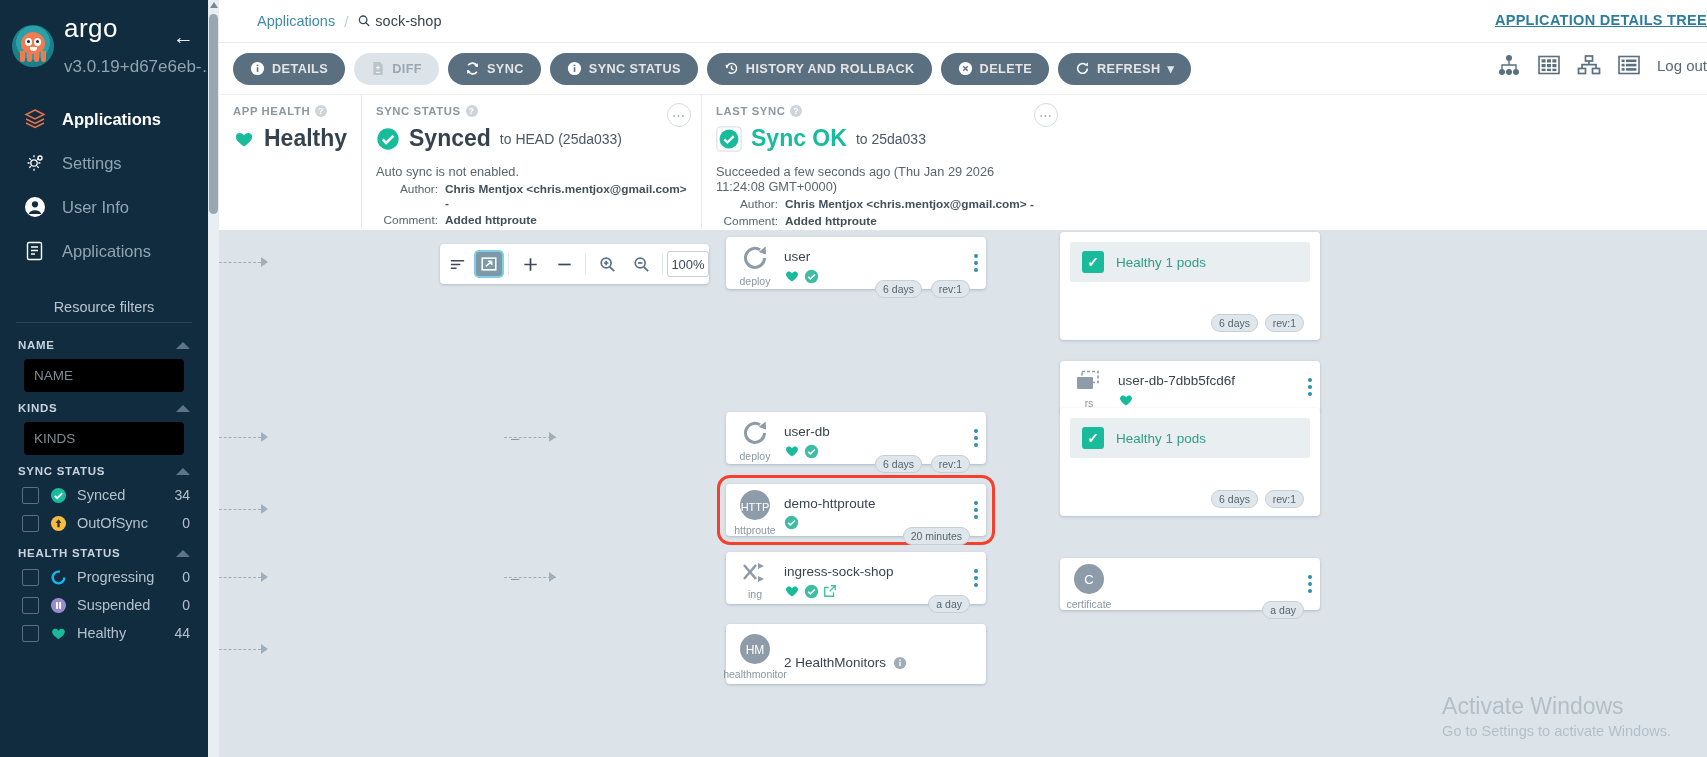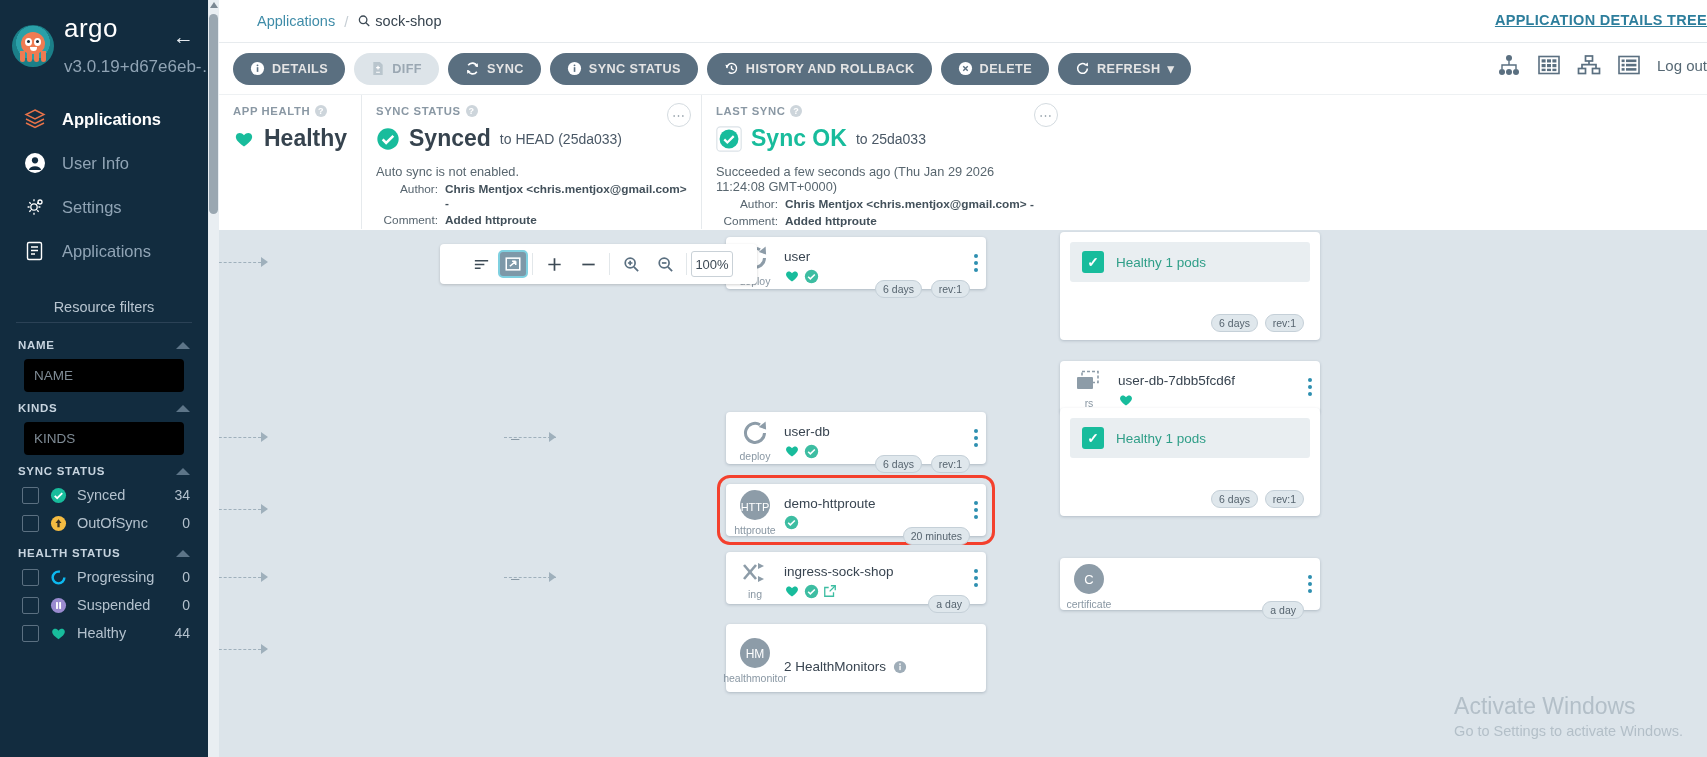--- a/index.html
+++ b/index.html
@@ -136,21 +136,21 @@
     font-size: 13px; cursor: pointer; letter-spacing: 1px; background: #fff;
   }
 
   
   .graph {
     position: absolute; left: 11px; top: 230px; right: 0; bottom: 0;
     background: #dce4ea; overflow: hidden;
   }
   .gtoolbar {
     position: absolute; left: 221px; top: 14px; height: 40px; background: #fff;
-    border-radius: 4px; display: flex; align-items: center; padding: 0 24px;
+    border-radius: 4px; display: flex; align-items: center; padding: 0 0;
     box-shadow: 0 1px 3px rgba(0,0,0,0.18); z-index: 20;
   }
   .gt-btn { width: 34px; height: 32px; display: flex; align-items: center; justify-content: center; cursor: pointer; }
   .gt-btn.active { background: #7d98a8; border: 2px solid #7fd0e0; border-radius: 5px; width: 30px; height: 28px; }
   .gt-sep { width: 1px; height: 22px; background: #e2e7ea; margin: 0 4px; }
   .zoomval {
     border: 1px solid #c9d1d7; border-radius: 3px; height: 26px; width: 42px;
     display: flex; align-items: center; justify-content: center; font-size: 13px; color: #3d4a55; cursor: pointer;
   }
 
@@ -191,21 +191,21 @@
   }
   .pods-text { color: #2f9e88; font-size: 13.5px; }
 
   .edge { position: absolute; border-top: 1px dashed #9fb0bc; }
   .arrow {
     position: absolute; width: 0; height: 0;
     border-top: 5px solid transparent; border-bottom: 5px solid transparent; border-left: 7px solid #9fb0bc;
   }
   .minus-mark { position: absolute; color: #8b9aa6; font-size: 15px; line-height: 1; }
 
-  .watermark { position: absolute; right: 24px; bottom: 18px; text-align: left; color: #b3bfc8; }
+  .watermark { position: absolute; right: 36px; bottom: 18px; text-align: left; color: #b3bfc8; }
   .wm1 { font-size: 23px; }
   .wm2 { font-size: 14.5px; margin-top: 3px; }
 
   svg { display: block; }
 </style>
 </head>
 <body>
 
 <div class="app">
 
@@ -242,38 +242,38 @@
                 <path d="M3 12 L12 16.5 L21 12"></path>
                 <path d="M3 16 L12 20.5 L21 16"></path>
           </g>
             </svg>
         </span>
         <span class="nav-label">Applications</span>
       </div>
       <div class="nav-item">
         <span class="ico">
           <svg width="24" height="24" viewBox="0 0 24 24">
-            <circle cx="12" cy="12" r="10" fill="#fff"></circle>
-            <circle cx="12" cy="9.3" r="3.1" fill="#122c3f"></circle>
-            <path d="M5.8 19 a6.4 5 0 0 1 12.4 0 z" fill="#122c3f"></path>
-          </svg>
-        </span>
-        <span class="nav-label">User Info</span>
-      </div>
-      <div class="nav-item">
-        <span class="ico">
-          <svg width="24" height="24" viewBox="0 0 24 24">
               <g fill="none" stroke="#ffffff" stroke-width="1.3">
             <circle cx="11" cy="12" r="3.2"></circle>
             <path d="M11 4.3 v2 M11 17.7 v2 M4.6 12 h2 M15.4 12 h2 M6.3 7.3 l1.5 1.5 M14.2 15.2 l1.5 1.5 M6.3 16.7 l1.5-1.5 M14.2 8.8 l1.5-1.5"></path>
             <circle cx="17" cy="7" r="2"></circle>
           </g>
             </svg>
         </span>
         <span class="nav-label">Settings</span>
+      </div>
+      <div class="nav-item">
+        <span class="ico">
+          <svg width="24" height="24" viewBox="0 0 24 24">
+            <circle cx="12" cy="12" r="10" fill="#fff"></circle>
+            <circle cx="12" cy="9.3" r="3.1" fill="#122c3f"></circle>
+            <path d="M5.8 19 a6.4 5 0 0 1 12.4 0 z" fill="#122c3f"></path>
+          </svg>
+        </span>
+        <span class="nav-label">User Info</span>
       </div>
       <div class="nav-item">
         <span class="ico">
           <svg width="24" height="24" viewBox="0 0 24 24">
               <g fill="none" stroke="#fff" stroke-width="1.4">
             <rect x="4.5" y="3.5" width="14" height="17" rx="1.5"></rect>
             <path d="M8 8 h7 M8 11.5 h7 M8 15 h4"></path>
           </g>
             </svg>
         </span>
@@ -875,21 +875,21 @@
           </div>
         </div>
         <div class="kebab">
             <i></i>
             <i></i>
             <i></i>
           </div>
         <span class="pill" style="right:16px;">a day</span>
       </div>
 
-      <div class="node" style="left:507px; top:394px; width:260px; height:68px;">
+      <div class="node" style="left:507px; top:394px; width:260px; height:60px;">
         <div class="nrow">
           <div class="nicon">
             <span>
               <svg width="34" height="34" viewBox="0 0 34 34">
                   <circle cx="17" cy="17" r="15" fill="#8d9ca8"></circle>
                   <text x="17" y="22" font-size="12" font-family="Liberation Sans, sans-serif" fill="#fff" text-anchor="middle">HM</text>
                 </svg>
             </span>
             <span class="kindlbl">healthmonitor</span>
           </div>

